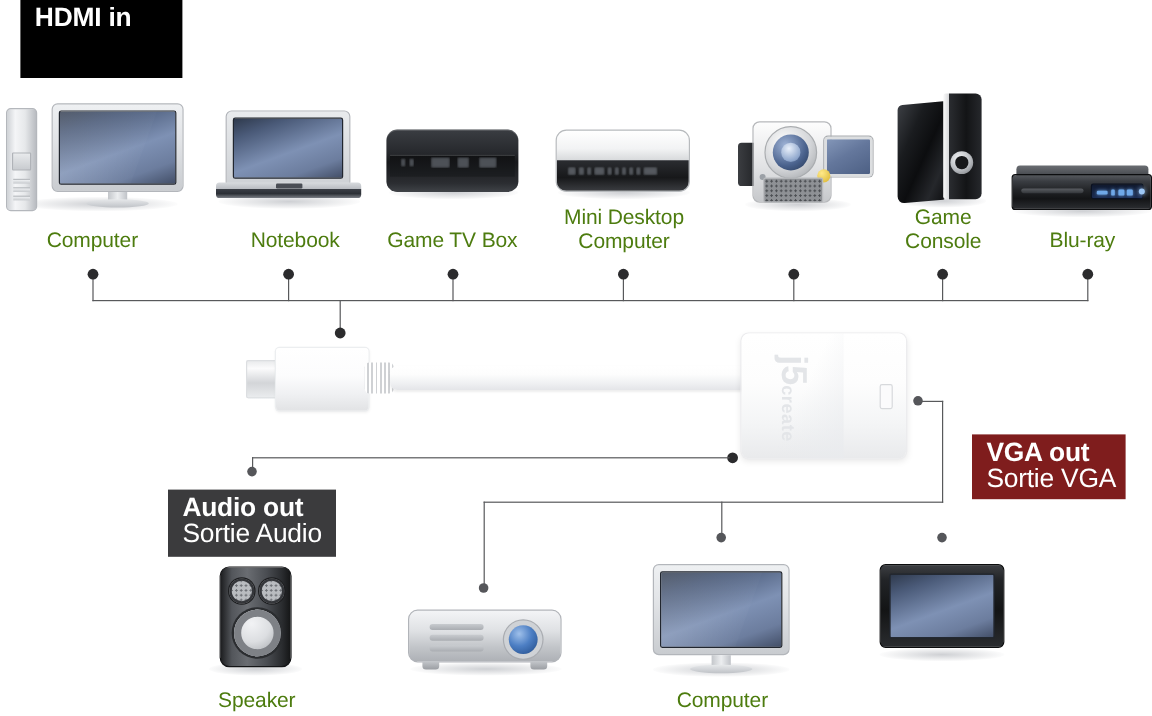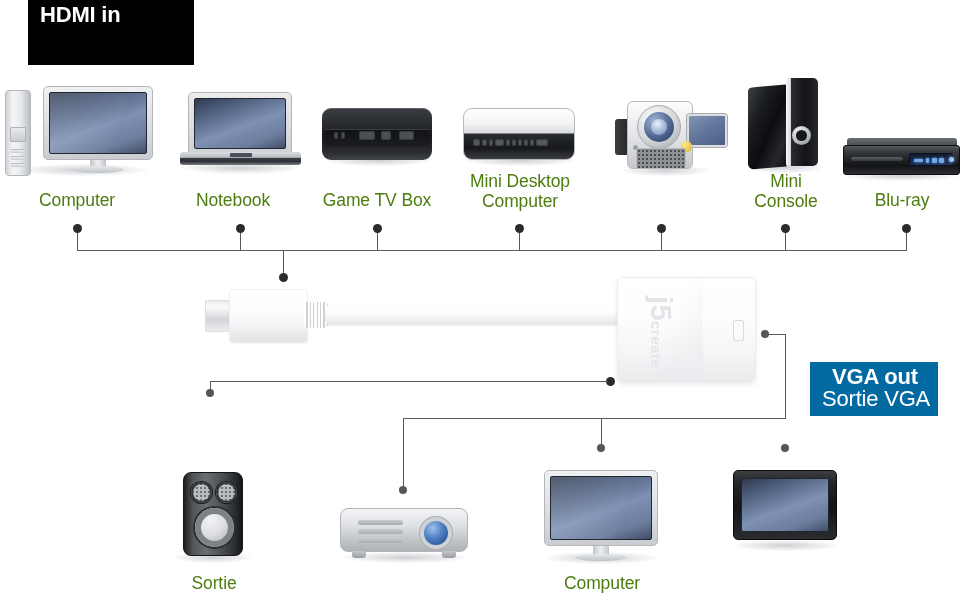--- a/index.html
+++ b/index.html
@@ -351,21 +351,21 @@
     background-image: repeating-linear-gradient(to right,
       #ffffff 0px, #ffffff 2px, #cfd1d4 2px, #cfd1d4 3.5px);
     border-radius:4px;
   }
 </style>
 </head>
 <body>
 
 <div id="stage">
 
-  <div class="callout" style="left:28px; top:0px; width:166px; height:65px; background:#000000;">
+  <div class="callout" style="left:17px; top:0px; width:135px; height:65px; background:#000000;">
     <span class="l1">HDMI in</span>
   </div>
 
   <div class="dev" style="left:0px; top:82px; width:155px; height:95px;">
     <div class="shadow-ellipse" style="left:18px; top:82px; width:130px; height:12px;"></div>
     <div class="tower">
       <div class="slot"></div>
       <div class="ln" style="top:58px;"></div>
       <div class="ln" style="top:65px;"></div>
       <div class="ln" style="top:72px;"></div>
@@ -381,21 +381,21 @@
   <div class="dev" style="left:180px; top:92px; width:122px; height:85px;">
     <div class="shadow-ellipse" style="left:2px; top:70px; width:118px; height:12px;"></div>
     <div class="nb-lid" style="left:8px; top:0px; width:104px; height:62px;">
       <div class="glass" style="width:100%;height:100%;box-sizing:border-box;border-radius:2px;
                   background:linear-gradient(160deg,#2f3a4d 0%,#4a5a78 20%,#7e91b4 55%,#6c7d9e 80%,#434f68 100%);
                   border:1px solid #21262f;position:relative;overflow:hidden;"></div>
     </div>
     <div class="nb-base" style="left:0px; top:60px; width:121px; height:13px;"></div>
     <div class="nb-pad" style="left:50px; top:61px; width:22px; height:4px;"></div>
   </div>
-  <div class="caption" style="left:163px; top:191px; width:140px;">Notebook</div>
+  <div class="caption" style="left:176px; top:191px; width:140px;">Notebook</div>
 
   <div class="dev" style="left:322px; top:108px; width:112px; height:62px;">
     <div class="shadow-ellipse" style="left:2px; top:47px; width:108px; height:11px;"></div>
     <div class="stb" style="left:0px; top:0px; width:110px; height:52px;">
       <div class="band"></div>
       <div class="port" style="left:11%; top:47%; width:4%; height:12%;"></div>
       <div class="port" style="left:17%; top:47%; width:4%; height:12%;"></div>
       <div class="port" style="left:34%; top:45%; width:14%; height:16%;"></div>
       <div class="port" style="left:54%; top:44%; width:9%; height:18%;"></div>
       <div class="port" style="left:70%; top:45%; width:14%; height:16%;"></div>
@@ -435,21 +435,21 @@
     <div class="cam-dot" style="left:18px; top:50px; width:5px; height:5px; background:#9ba0a6;"></div>
     <div class="cam-grille" style="left:21px; top:53px; width:50px; height:21px;"></div>
   </div>
 
   <div class="dev" style="left:748px; top:78px; width:76px; height:100px;">
     <div class="shadow-ellipse" style="left:0px; top:84px; width:74px; height:11px;"></div>
     <div class="gc-left" style="left:0px; top:8px; width:40px; height:82px;"></div>
     <div class="gc-right" style="left:38px; top:0px; width:32px; height:88px;"></div>
     <div class="gc-ring" style="left:44px; top:48px; width:19px; height:19px;"></div>
   </div>
-  <div class="caption" style="left:716px; top:172px; width:140px;">Mini
+  <div class="caption" style="left:716px; top:172px; width:140px;">Game
 Console</div>
 
   <div class="dev" style="left:843px; top:138px; width:118px; height:45px;">
     <div class="shadow-ellipse" style="left:2px; top:33px; width:114px; height:10px;"></div>
     <div class="br-top" style="left:4px; top:0px; width:110px; height:9px;"></div>
     <div class="br-body" style="left:0px; top:7px; width:117px; height:30px;"></div>
     <div class="br-tray" style="left:8px; top:19px; width:52px;"></div>
     <div class="br-disp" style="left:66px; top:15px; width:44px; height:13px;">
       <div class="br-seg" style="left:4px; top:5px; width:9px; height:3px;"></div>
       <div class="br-seg" style="left:16px; top:4px; width:3px; height:5px;"></div>
@@ -494,26 +494,30 @@
       <span class="j5">j5</span><span class="create">create</span>
     </div>
     <div class="adapter-port" style="left:528px; top:42px; width:11px; height:21px;"></div>
   </div>
 
   <div class="dot" style="left:606px; top:377px;"></div>
   <div class="ln-h" style="left:210px; top:381px; width:398px;"></div>
   <div class="ln-v" style="left:210px; top:381px; height:12px;"></div>
   <div class="dot sm" style="left:206px; top:389px;"></div>
 
+  <div class="callout" style="left:140px; top:408px; width:140px; height:56px; background:#3b3b3d; overflow:visible;">
+    <span class="l1">Audio out</span>
+    <span class="l2">Sortie Audio</span>
+  </div>
 
   <div class="dot sm" style="left:761px; top:330px;"></div>
   <div class="ln-h" style="left:765px; top:334px; width:21px;"></div>
   <div class="ln-v" style="left:785px; top:334px; height:85px;"></div>
 
-  <div class="callout" style="left:810px; top:362px; width:128px; height:54px; background:#0369a1;text-align:center;">
+  <div class="callout" style="left:810px; top:362px; width:128px; height:54px; background:#7f1d1d;">
     <span class="l1">VGA out</span>
     <span class="l2">Sortie VGA</span>
   </div>
 
   <div class="ln-h" style="left:403px; top:418px; width:383px;"></div>
 
   <div class="ln-v" style="left:403px; top:418px; height:70px;"></div>
   <div class="dot sm" style="left:399px; top:486px;"></div>
 
   <div class="ln-v" style="left:601px; top:418px; height:28px;"></div>
@@ -521,21 +525,21 @@
 
   <div class="dot sm" style="left:781px; top:444px;"></div>
 
   <div class="dev" style="left:170px; top:472px; width:88px; height:92px;">
     <div class="shadow-ellipse" style="left:4px; top:80px; width:78px; height:11px;"></div>
     <div class="sp-body" style="left:13px; top:0px; width:60px; height:84px;"></div>
     <div class="sp-tw" style="left:21px; top:10px; width:21px; height:21px;"></div>
     <div class="sp-tw" style="left:46px; top:10px; width:21px; height:21px;"></div>
     <div class="sp-wf" style="left:25px; top:36px; width:39px; height:39px;"></div>
   </div>
-  <div class="caption" style="left:144px; top:574px; width:140px;">Sortie</div>
+  <div class="caption" style="left:144px; top:574px; width:140px;">Speaker</div>
 
   <div class="dev" style="left:340px; top:508px; width:130px; height:56px;">
     <div class="shadow-ellipse" style="left:2px; top:44px; width:126px; height:11px;"></div>
     <div class="pj-body" style="left:0px; top:0px; width:128px; height:44px;"></div>
     <div class="pj-vent" style="left:18px; top:12px; width:45px;"></div>
     <div class="pj-vent" style="left:18px; top:21px; width:45px;"></div>
     <div class="pj-vent" style="left:18px; top:30px; width:45px;"></div>
     <div class="pj-lens" style="left:84px; top:13px; width:24px; height:24px;"></div>
     <div class="pj-foot" style="left:12px; top:43px; width:14px;"></div>
     <div class="pj-foot" style="left:102px; top:43px; width:14px;"></div>

